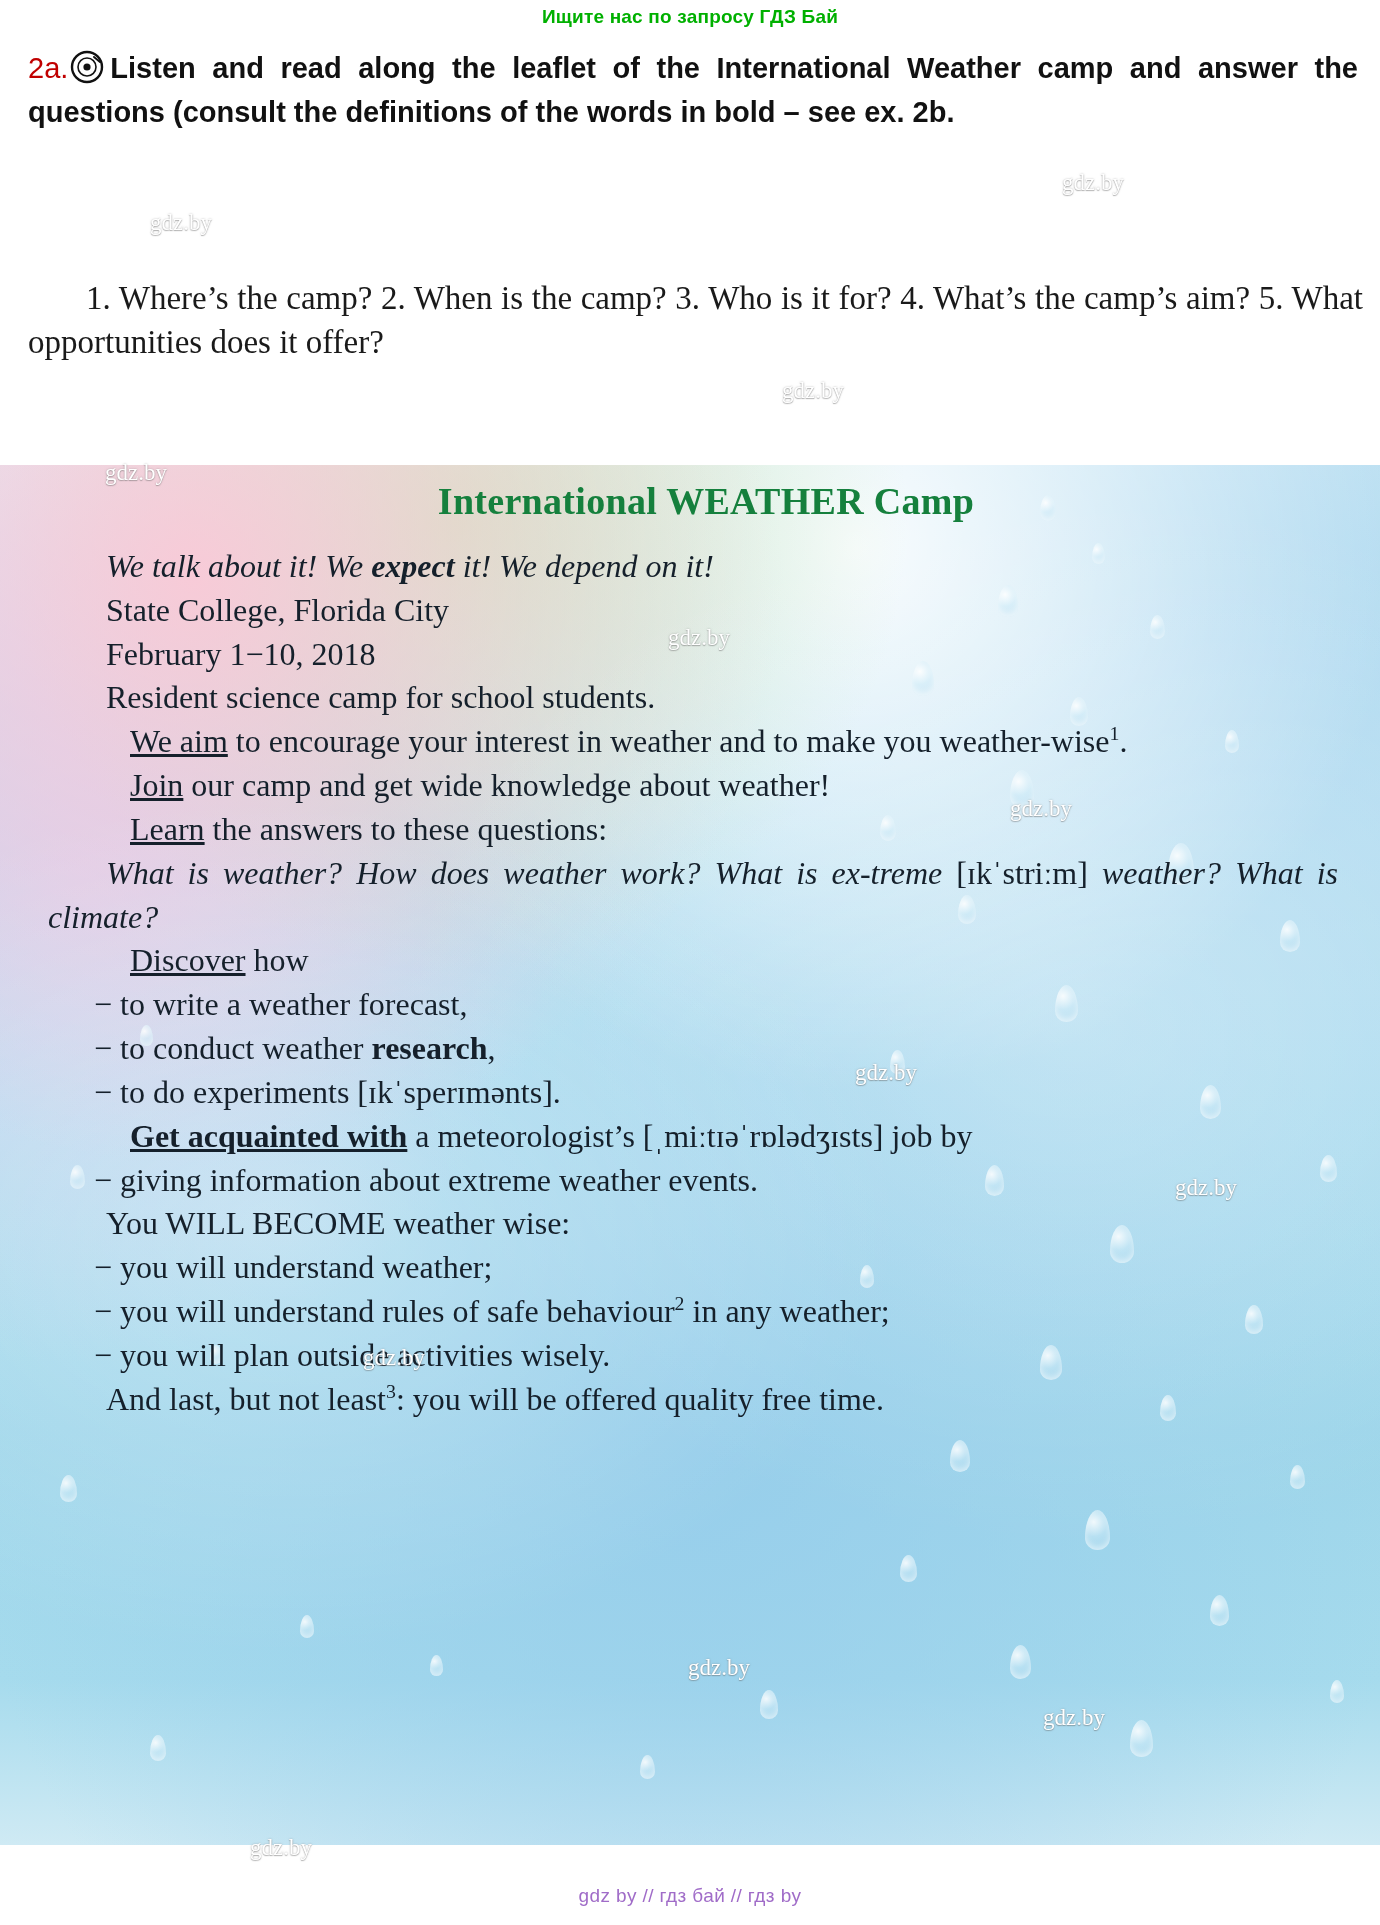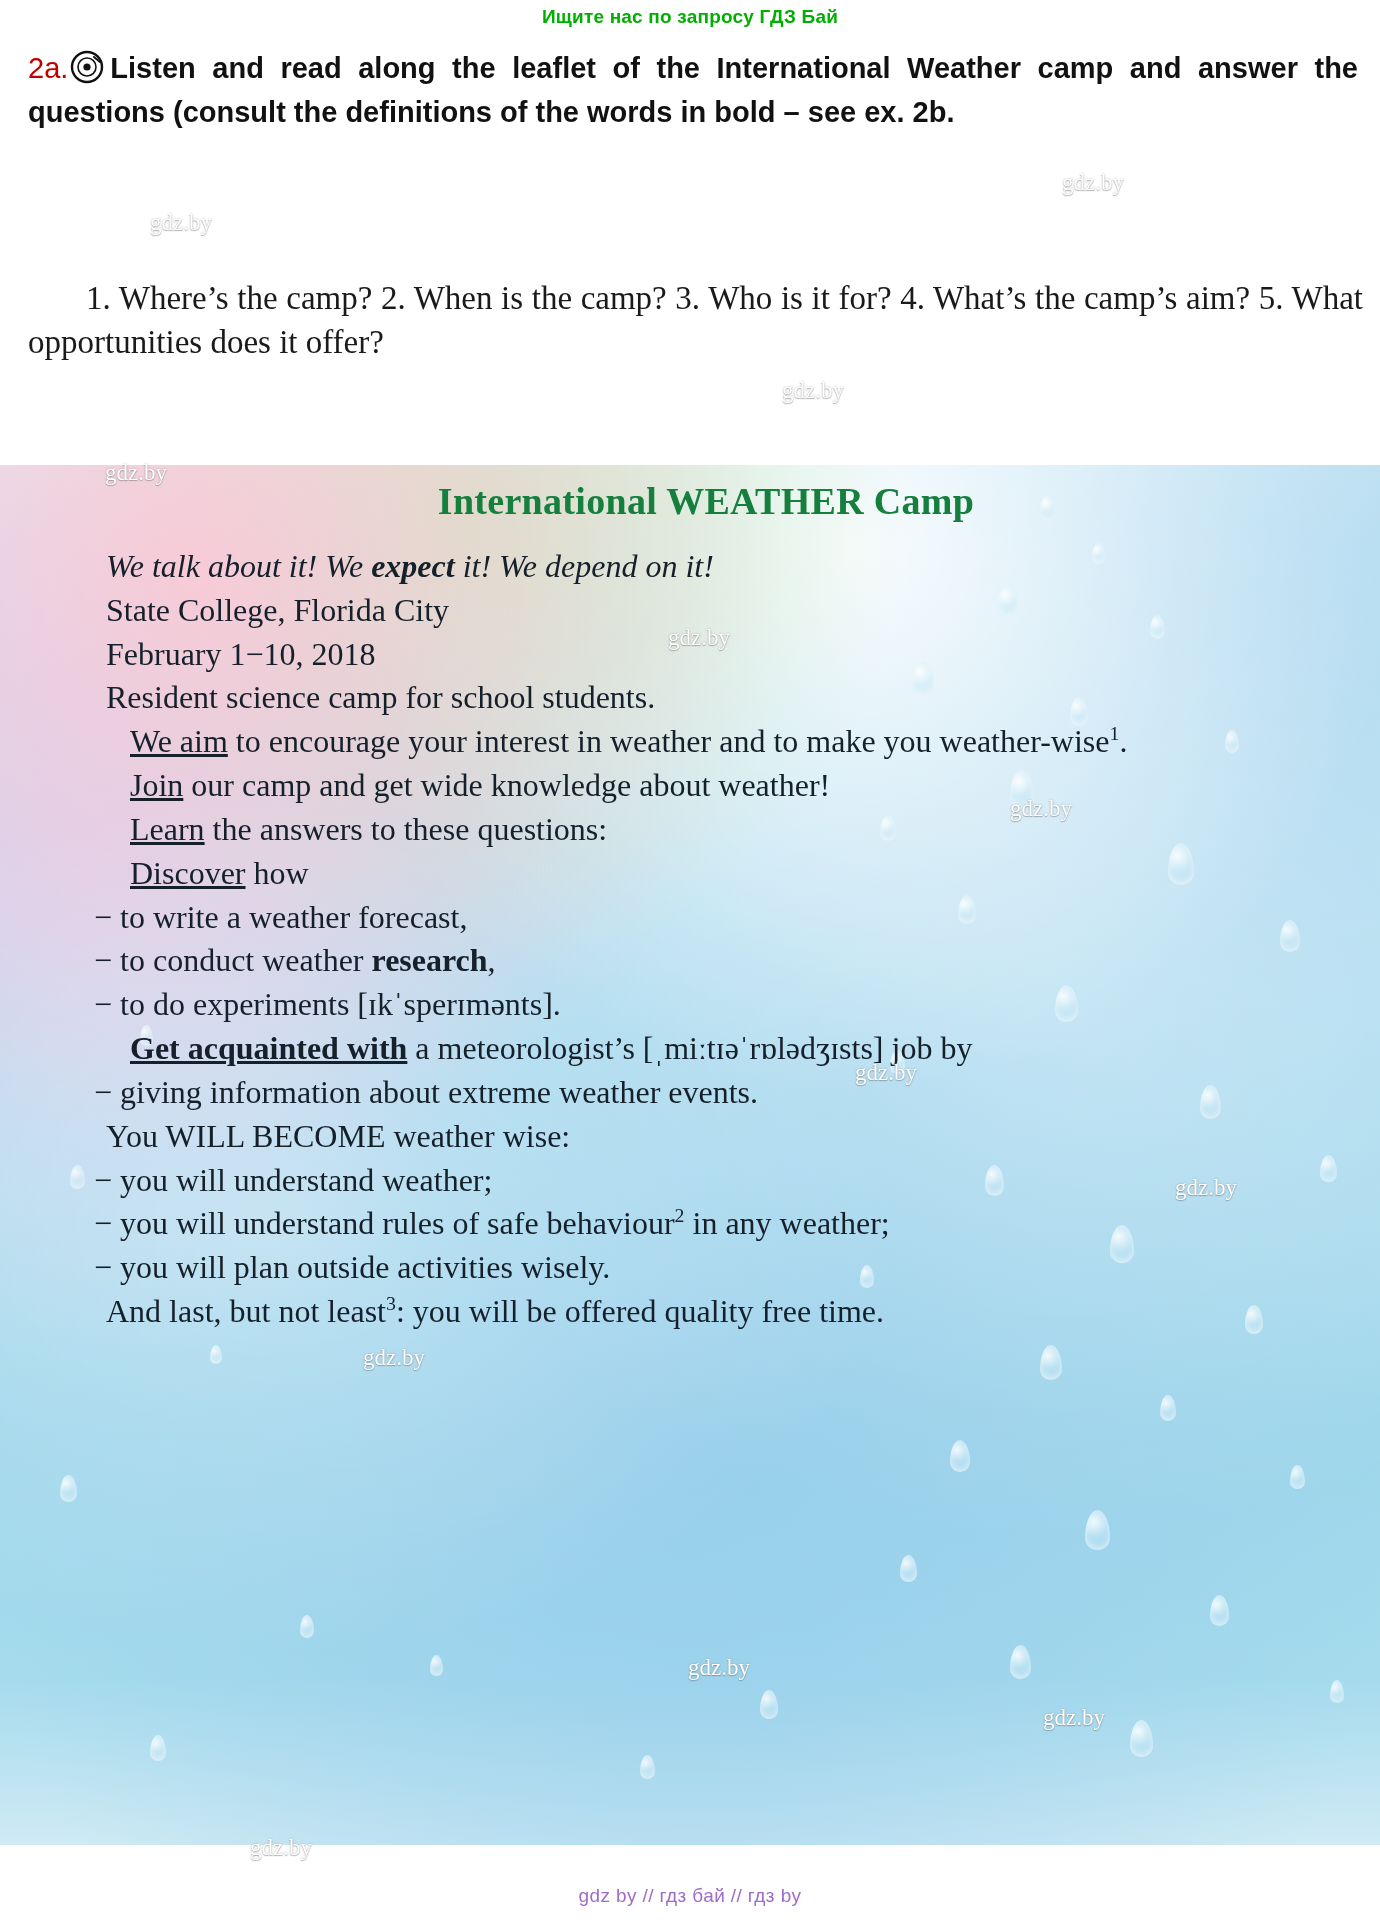--- a/index.html
+++ b/index.html
@@ -250,20 +250,21 @@
         <p class="indent">February 1−10, 2018</p>
 
         <p class="indent">Resident science camp for school students.</p>
 
         <p class="indent justify"><span class="uline">We aim</span><span> to encourage your interest in weather and to make you weather-wise</span><sup>1</sup><span>.</span></p>
 
         <p class="indent"><span class="uline">Join</span><span> our camp and get wide knowledge about weather!</span></p>
 
         <p class="indent"><span class="uline">Learn</span><span> the answers to these questions:</span></p>
 
+        <p class="indent justify"><span class="ital">What is weather? How does weather work? What is ex-treme </span><span>[ɪkˈstriːm]</span><span class="ital"> weather? What is climate?</span></p>
 
         <p class="indent"><span class="uline">Discover</span><span> how</span></p>
 
         <p class="dash-item">− to write a weather forecast,</p>
 
         <p class="dash-item"><span>− to conduct weather </span><span class="bold">research</span><span>,</span></p>
 
         <p class="dash-item"><span>− to do experiments </span><span>[ɪkˈsperɪmənts]</span><span>.</span></p>
 
         <p class="indent justify"><span class="bold uline">Get acquainted with</span><span> a meteorologist’s </span><span>[ˌmiːtɪəˈrɒlədʒɪsts]</span><span> job by</span></p>

